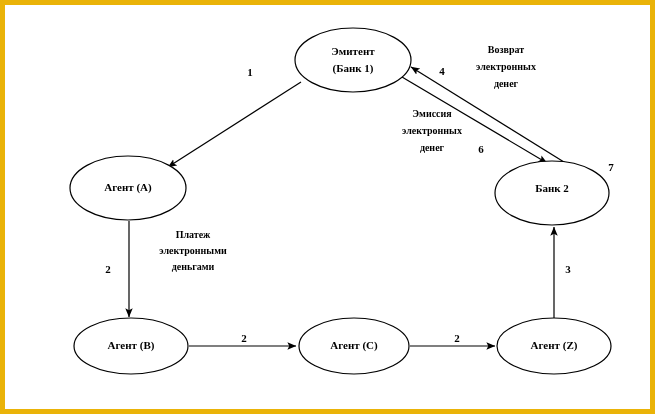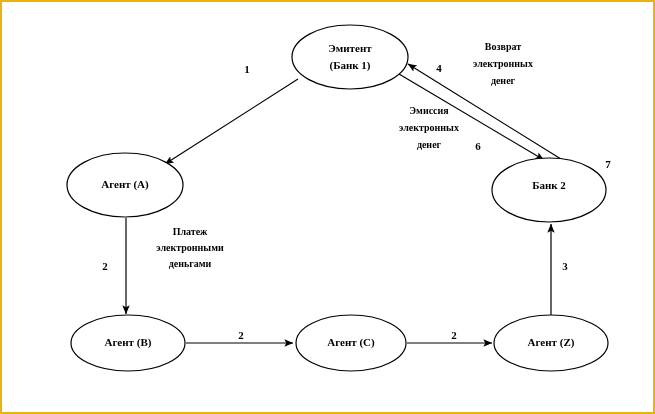--- a/index.html
+++ b/index.html
@@ -6,21 +6,21 @@
     margin: 0;
     padding: 0;
     background: #ffffff;
   }
   #canvas {
     position: relative;
     width: 655px;
     height: 414px;
     background: #ffffff;
     box-sizing: border-box;
-    border: 2px solid #eab308;
+    border: 5px solid #eab308;
     overflow: hidden;
     font-family: "Liberation Serif", "DejaVu Serif", serif;
     text-decoration: underline;
   }
   #diagram-svg {
     position: absolute;
     left: 0;
     top: 0;
     width: 647px;
     height: 406px;

